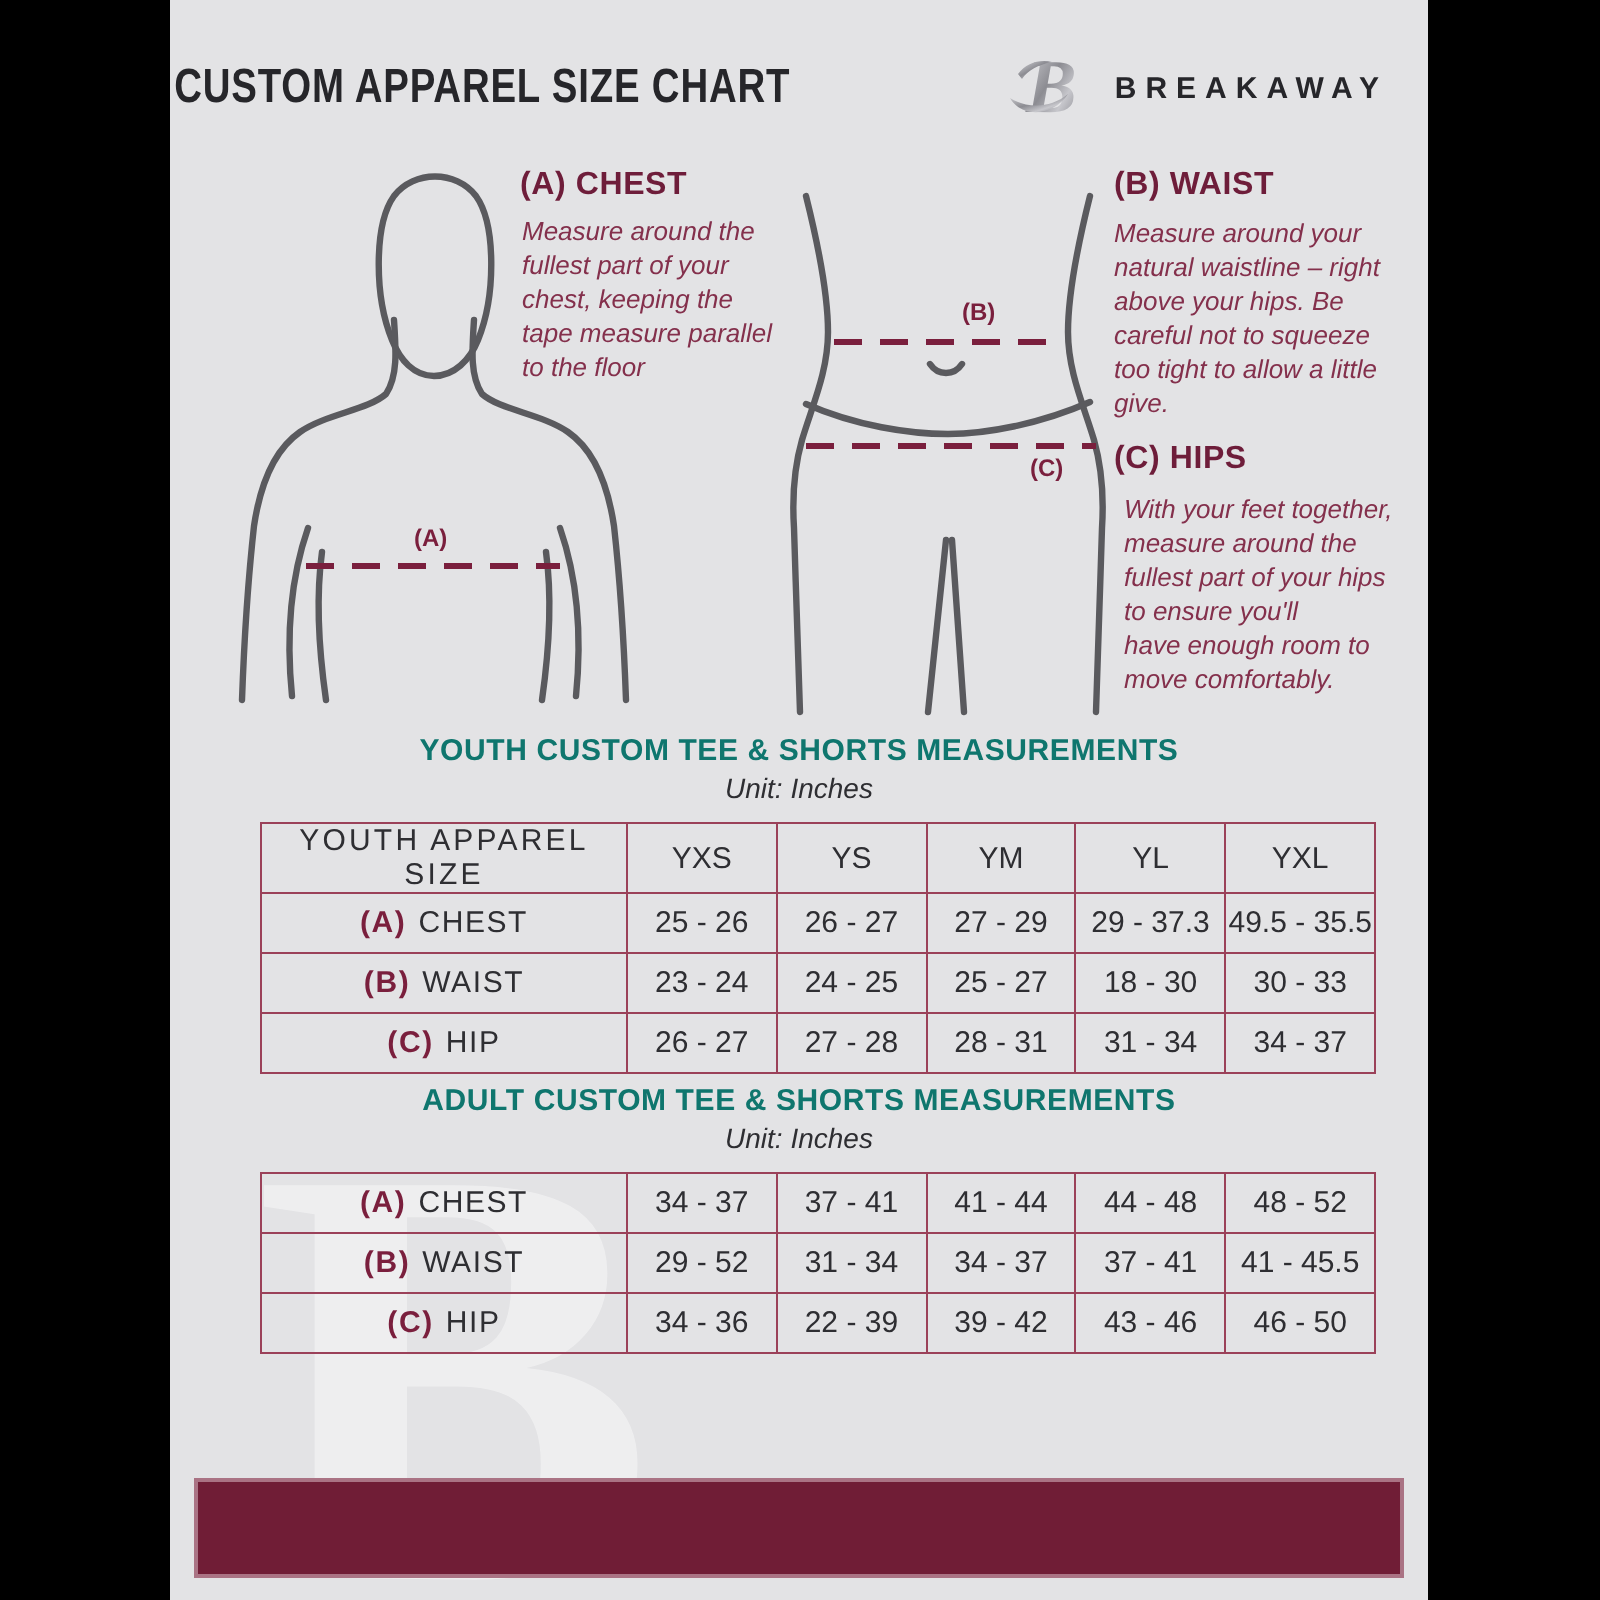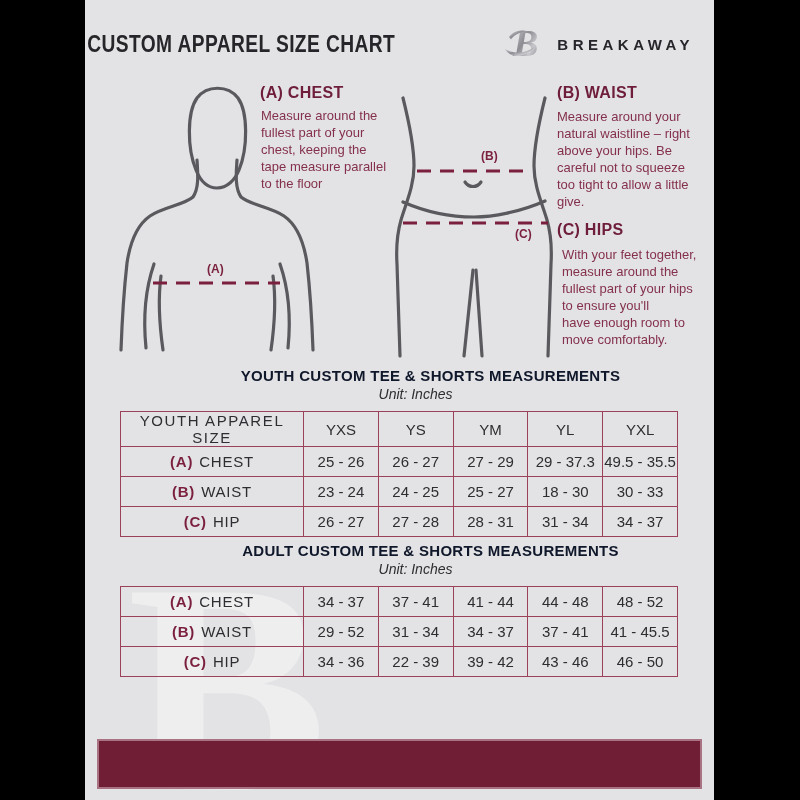--- a/index.html
+++ b/index.html
@@ -22,39 +22,39 @@
     transform:scaleX(.8);transform-origin:left center;
   }
   .mast-title .sep{margin:0 14px;font-weight:400;color:#3a3a3e;}
   .logo-group{display:flex;align-items:center;gap:9px;}
   .brand-name{font-weight:700;font-size:15px;letter-spacing:4.5px;color:#26262a;}
   
   .instr-head{
     position:absolute;font-weight:700;font-size:16px;color:#6e1d3a;letter-spacing:.3px;
   }
   .instr-body{
-    position:absolute;font-size:13px;line-height:17px;
+    position:absolute;font-style:italic;font-size:13px;line-height:17px;
     color:#84304c;white-space:pre-line;
   }
   .fig-label{
     position:absolute;font-weight:700;font-size:12px;color:#7a1f3d;
   }
   .fig{position:absolute;}
   
   .tbl-title{
     position:absolute;left:0;width:100%;text-align:center;
-    font-weight:700;font-size:15px;color:#0f172a;letter-spacing:.3px;margin-left:31px;
+    font-weight:700;font-size:15px;color:#0f766e;letter-spacing:.3px;
   }
   .tbl-unit{
-    position:absolute;left:16px;width:100%;text-align:center;
+    position:absolute;left:0;width:100%;text-align:center;
     font-style:italic;font-size:14px;color:#2e2e32;
   }
   
   table.size{
-    position:absolute;left:35px;width:558px;border-collapse:collapse;table-layout:fixed;
+    position:absolute;left:45px;width:558px;border-collapse:collapse;table-layout:fixed;
     background:transparent;
   }
   table.size col.c0{width:183px;}
   table.size td,table.size th{
     border:1px solid #9b4159;padding:0;height:29px;
     font-size:15px;color:#2e2e32;text-align:center;font-weight:400;
     background:transparent;
   }
   table.size tr.hdr td,table.size tr.hdr th{height:31px;}
   td.rowlabel,th.sizelabel{text-align:left;padding-left:28px;}

